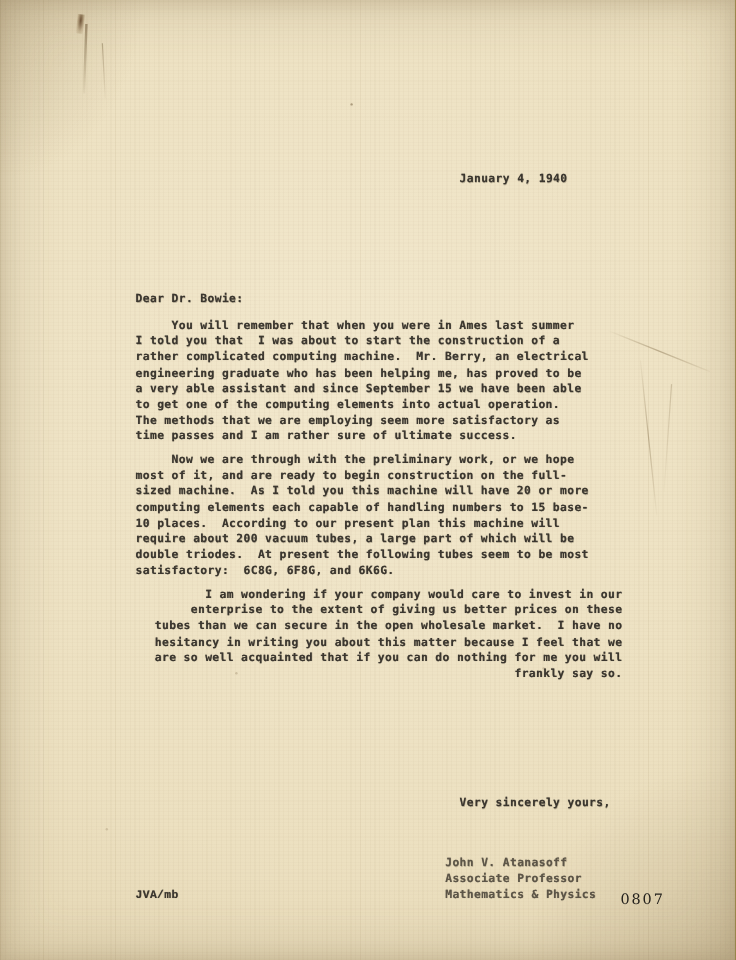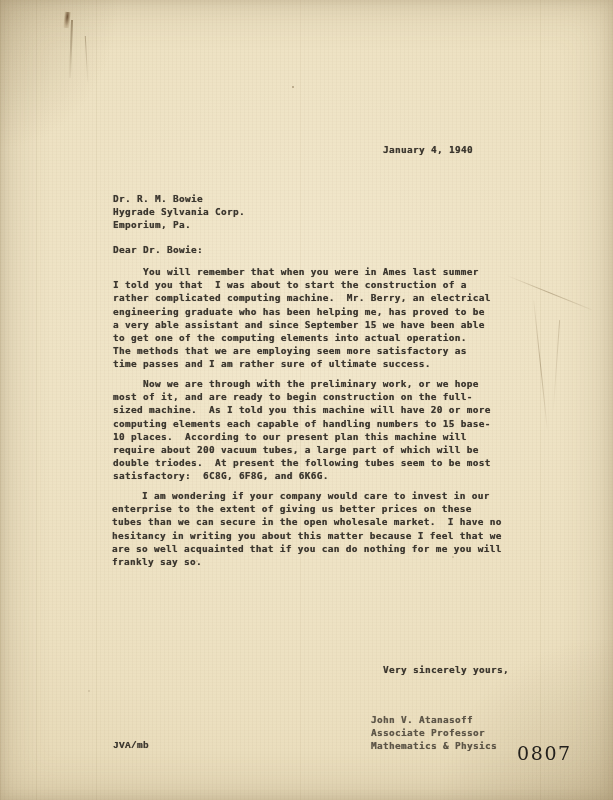--- a/index.html
+++ b/index.html
@@ -141,35 +141,35 @@
     color: #3a342b;
   }
   .block { position: absolute; }
 
   #date-line { left: 383px; top: 143px; }
   #addr-block { left: 113px; top: 192px; }
   #salutation { left: 113px; top: 243px; }
 
   #para-1 { left: 113px; top: 265px; }
   #para-2 { left: 113px; top: 377px; }
-  #para-3 { left: 112px; top: 489px; }
+  #para-3 { left: 129px; top: 489px; text-align: right; }
   #para-4 { left: 113px; top: 574px; }
   #regards-line { left: 113px; top: 627px; }
 
   #closing-line { left: 383px; top: 663px; }
   #sig-block { left: 371px; top: 713px; }
   #initials { left: 113px; top: 739px; font-family: Liberation Mono, monospace; }
 
   
   #archive-number {
     position: absolute;
     left: 517px;
     top: 742px;
     font-family: "DejaVu Serif", "Liberation Serif", serif;
-    font-size: 19px;
+    font-size: 12px;
     letter-spacing: 1.6px;
     color: #23201c;
     font-weight: 400;
     z-index: 6;
   }
 </style>
 </head>
 <body>
 
 <div id="page">
@@ -187,23 +187,20 @@
   <div class="crease-right-c"></div>
   <div class="speck" style="left:292px;top:86px;width:2px;height:2px;"></div>
   <div class="speck" style="left:196px;top:560px;width:2px;height:2px;opacity:.5;"></div>
   <div class="speck" style="left:452px;top:556px;width:2px;height:2px;opacity:.45;"></div>
   <div class="speck" style="left:88px;top:690px;width:2px;height:2px;opacity:.4;"></div>
 
   <div class="typed">
 
     <div class="tx block" id="date-line">January 4, 1940</div>
 
-    <div class="tx block" id="addr-block">Dr. R. M. Bowie
-Hygrade Sylvania Corp.
-Emporium, Pa.</div>
 
     <div class="tx block" id="salutation">Dear Dr. Bowie:</div>
 
     <div class="tx block" id="para-1">     You will remember that when you were in Ames last summer
 I told you that  I was about to start the construction of a
 rather complicated computing machine.  Mr. Berry, an electrical
 engineering graduate who has been helping me, has proved to be
 a very able assistant and since September 15 we have been able
 to get one of the computing elements into actual operation.
 The methods that we are employing seem more satisfactory as

